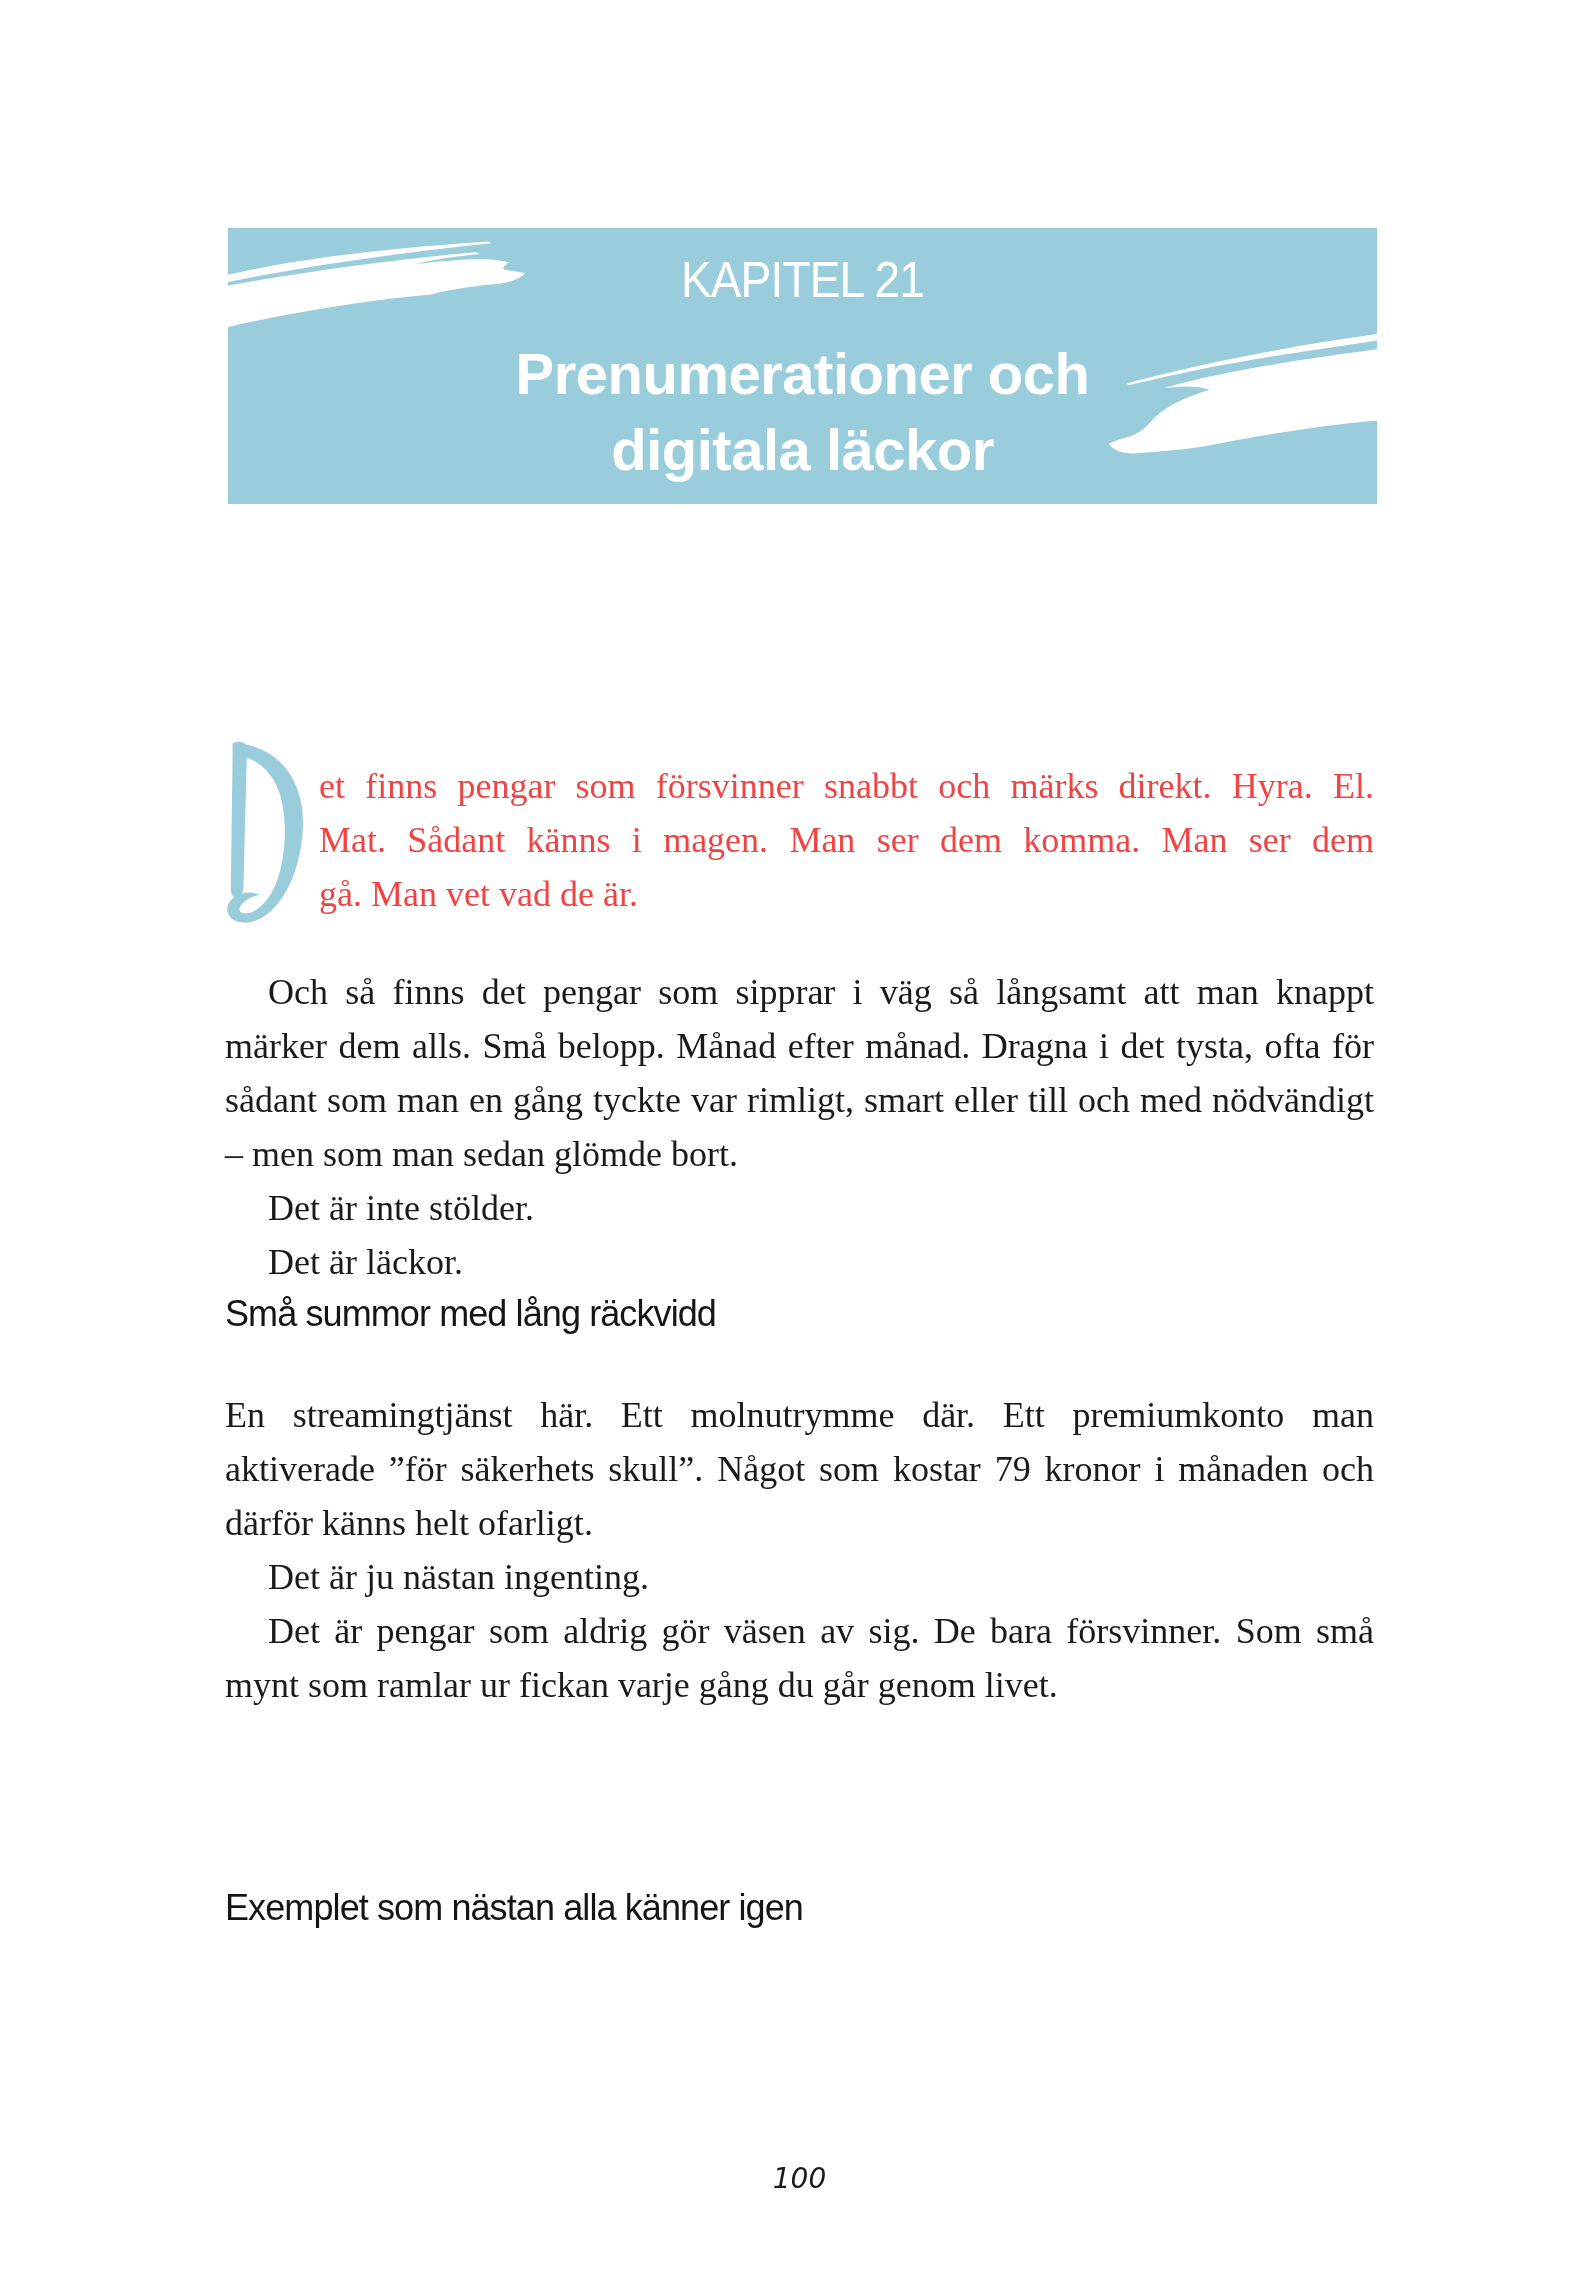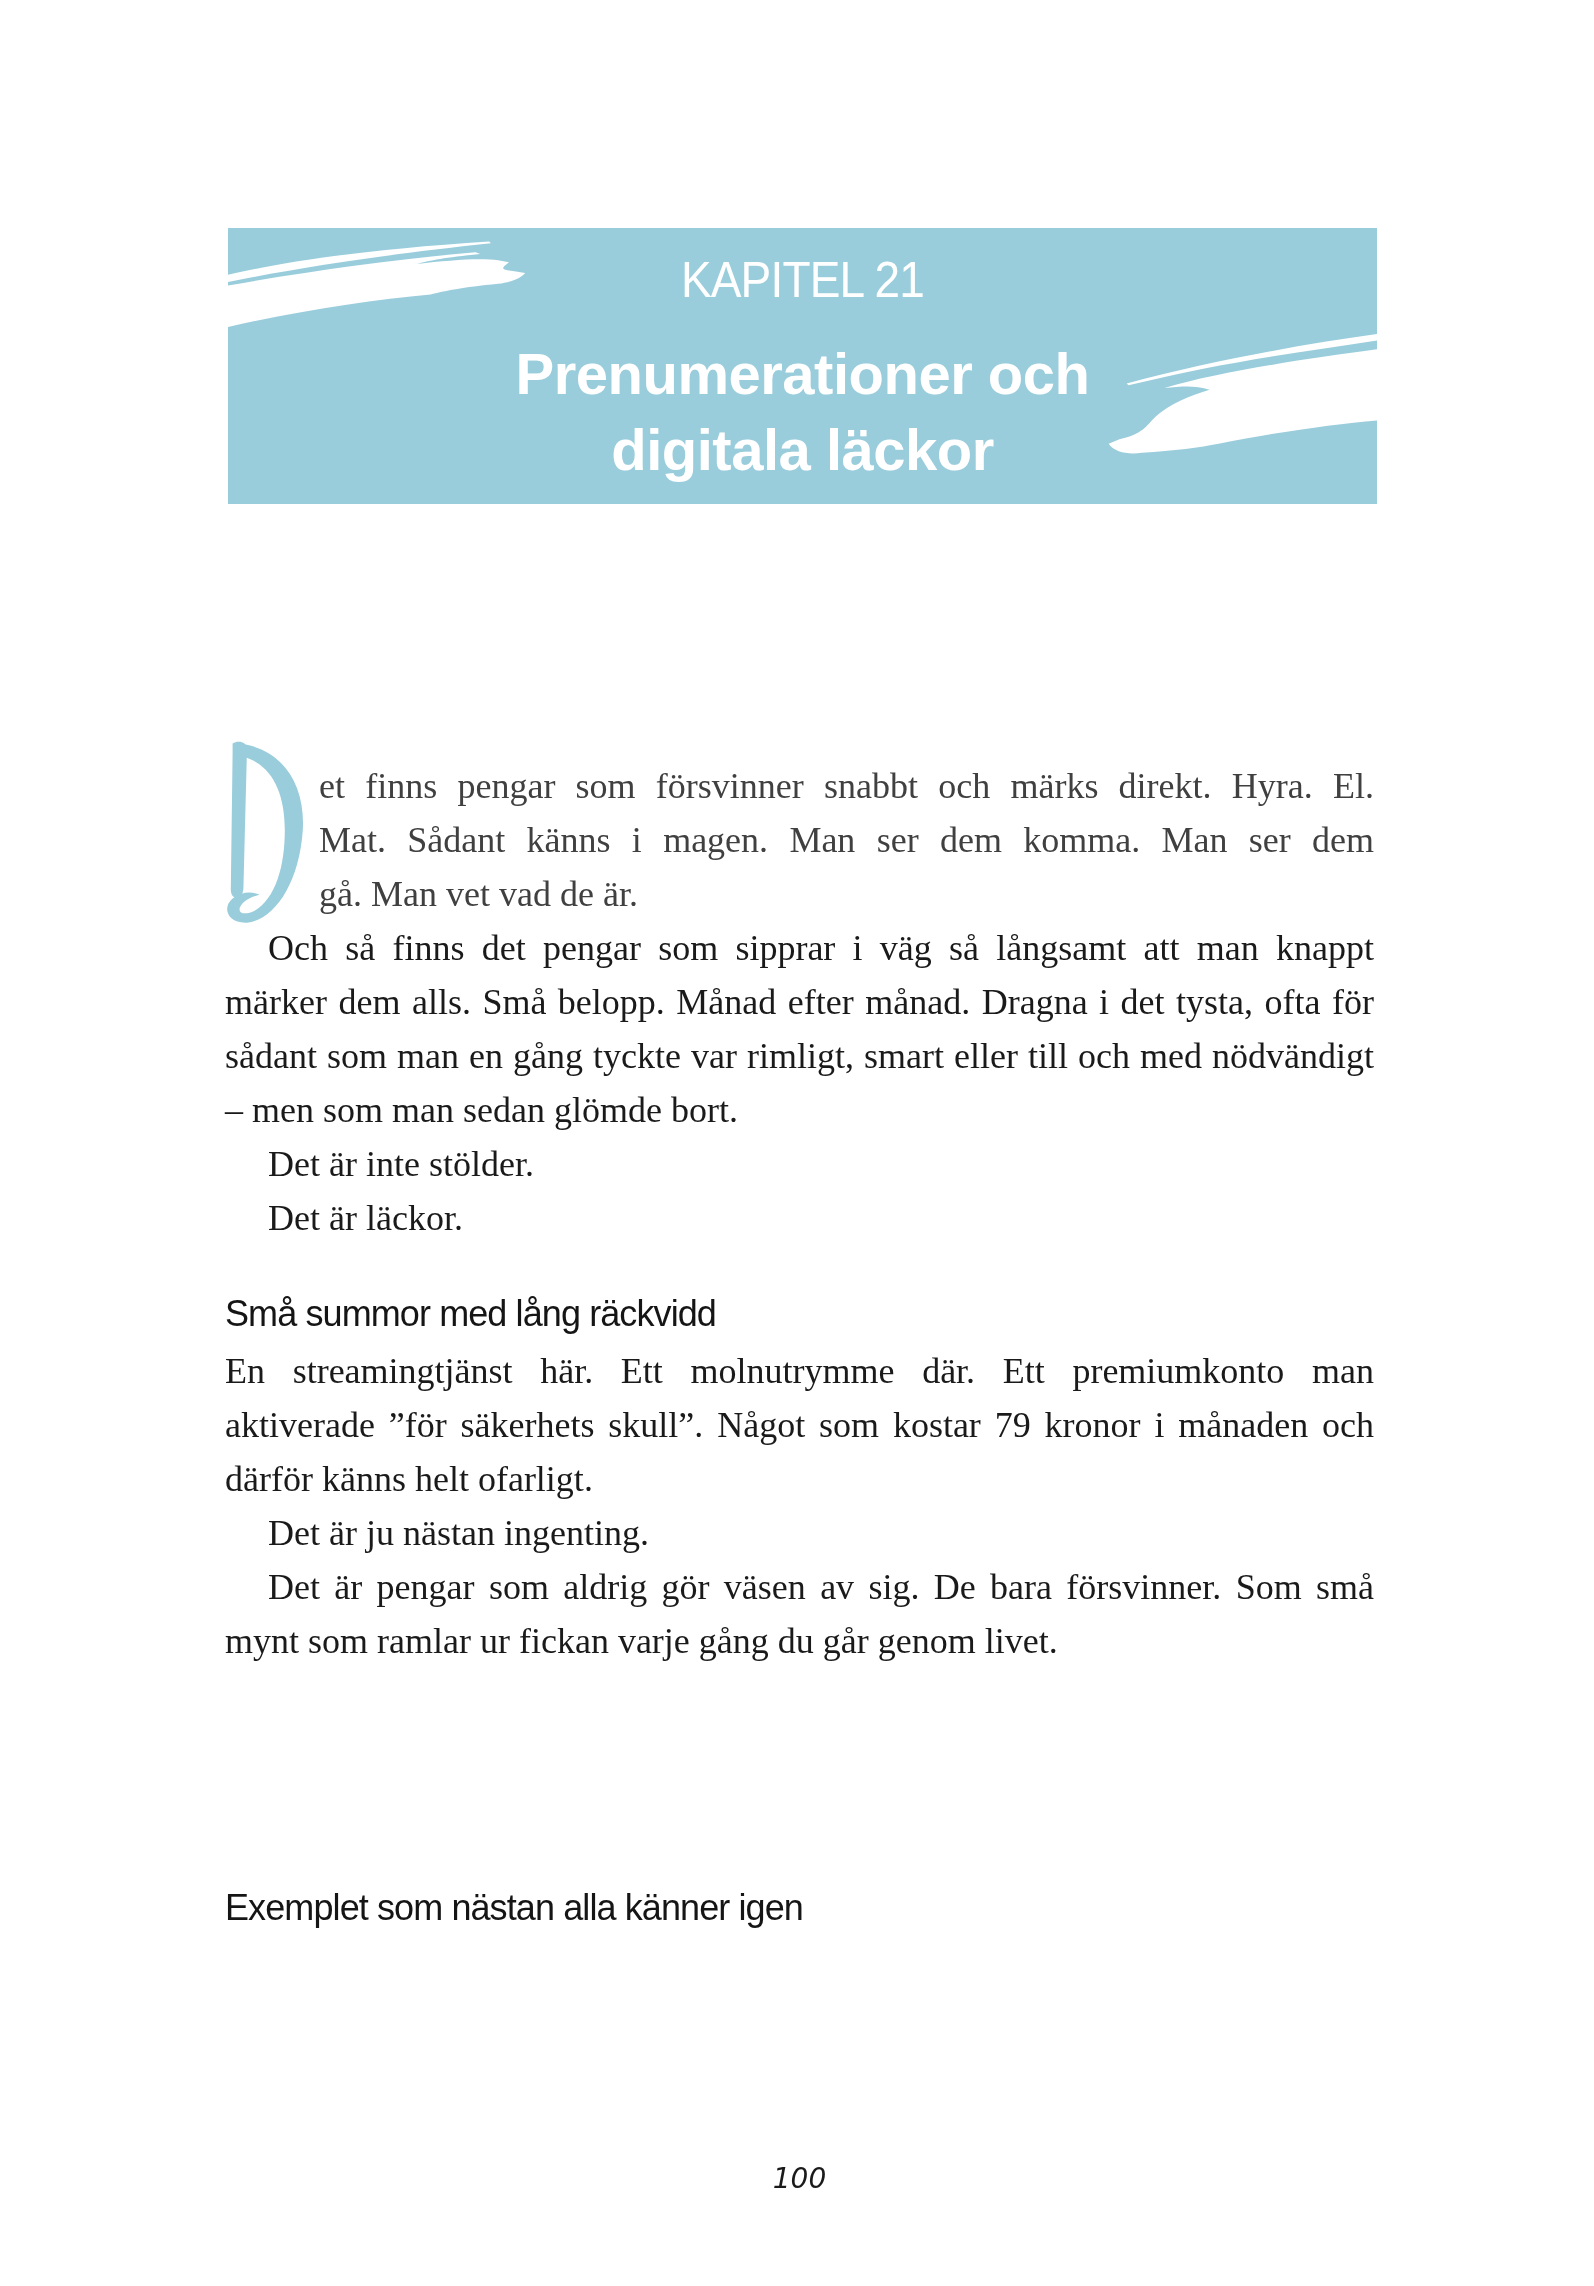--- a/index.html
+++ b/index.html
@@ -18,35 +18,35 @@
   }
   .chapter-title {
     position: absolute; left: 0; right: 0; top: 108px; text-align: center;
     color: #ffffff; font-family: "Liberation Sans", sans-serif; font-size: 58px;
     font-weight: bold; line-height: 76px; letter-spacing: -0.5px;
   }
 
   .body-text {
     position: absolute; left: 223px; width: 1149px;
     font-family: "Liberation Serif", serif; font-size: 36px; line-height: 54px;
-    color: #1a1a1a; text-align: justify;
+    color: #1a1a1a; text-align: justify; margin-top: 44px;
   }
   .body-text p { margin: 0; }
   .indent { text-indent: 43px; }
   .lastleft { text-align-last: left; }
   .heading {
     position: absolute; left: 223px; font-family: Liberation Sans, sans-serif;
     font-size: 36px; color: #151515; letter-spacing: -0.9px; transform-origin: left;
   }
 
   .dropcap {
     position: absolute; left: 218px; top: 731px; width: 90px; height: 198px;
   }
   .first-para { position: absolute; left: 317px; top: 759px; width: 1055px;
-    font-family: "Liberation Serif", serif; font-size: 36px; line-height: 54px; color: #404040; text-align: justify; }
+    font-family: "Liberation Serif", serif; font-size: 36px; line-height: 54px; color: #ef4444; text-align: justify; }
   .first-para span { display: block; }
   .jl { text-align-last: justify; }
 
   .page-number {
     position: absolute; left: 0; right: 0; top: 2162px; text-align: center;
     font-family: "DejaVu Sans", sans-serif; font-size: 28px; color: #1a1a1a; font-style: italic;
   }
 </style>
 </head>
 <body>

